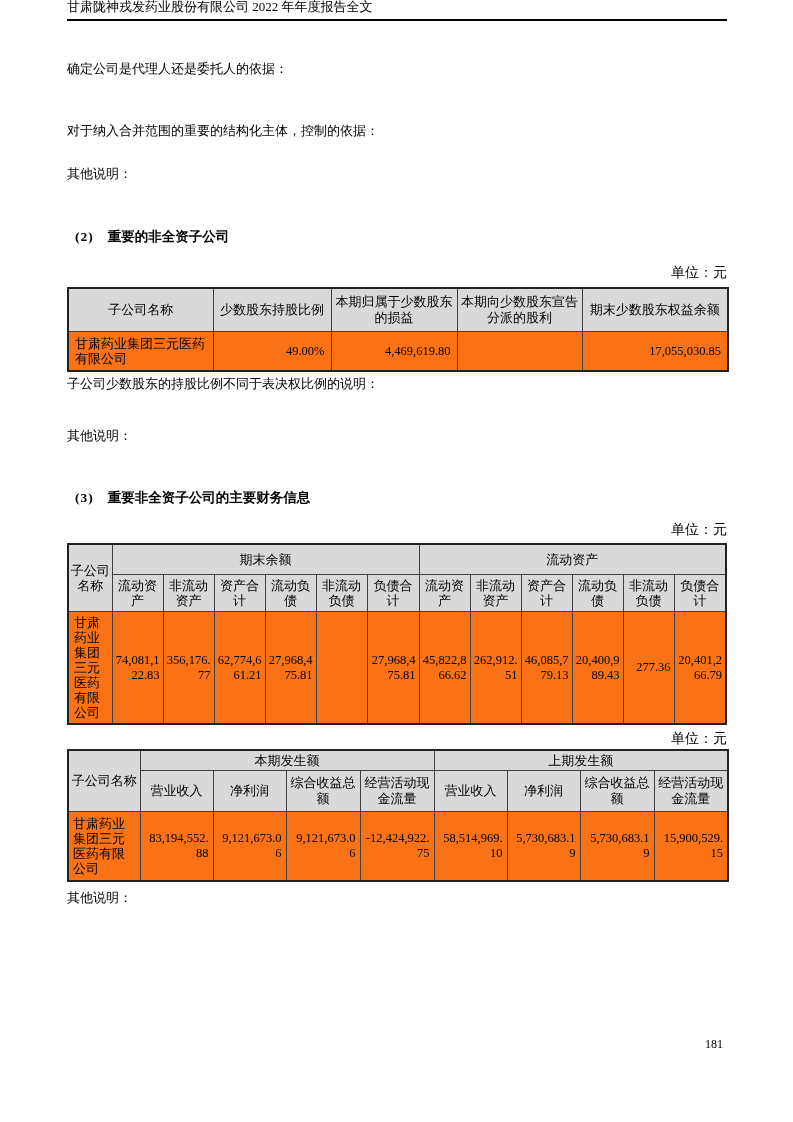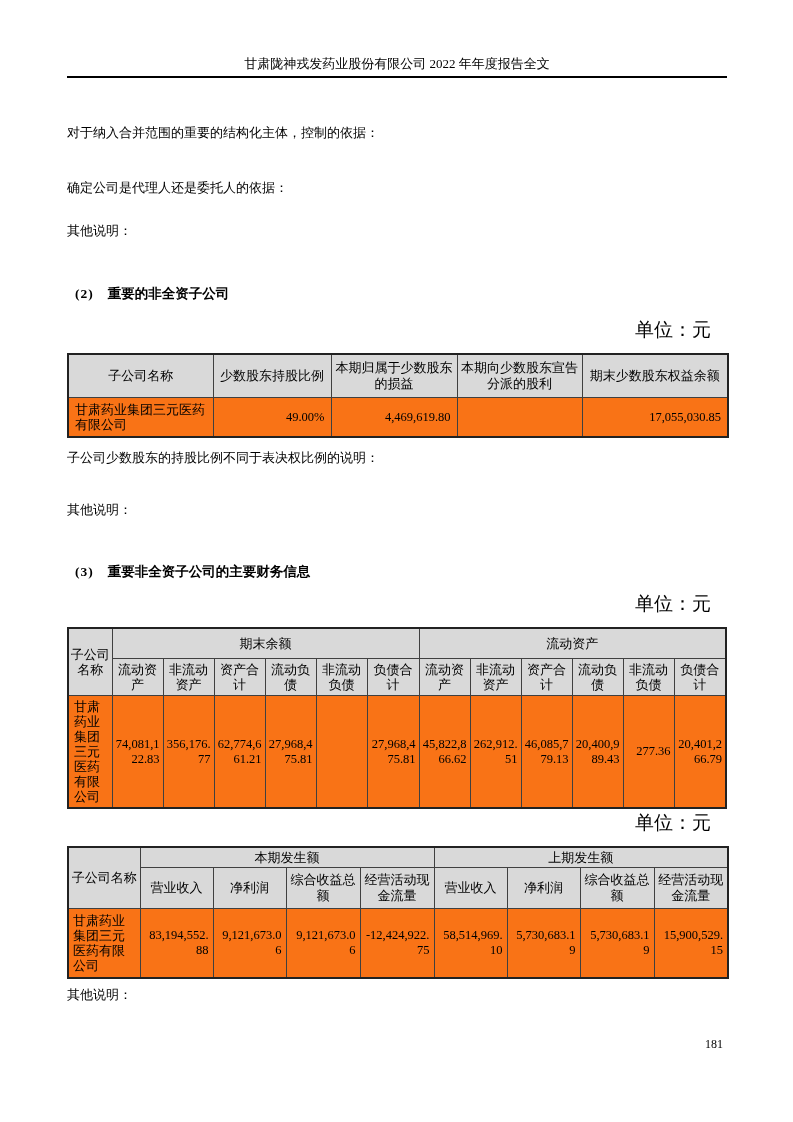--- a/index.html
+++ b/index.html
@@ -8,41 +8,40 @@
     width:793px; height:1122px;
     margin:0 auto;
     background:#ffffff;
     font-family:"Liberation Serif","DejaVu Serif",serif;
     color:#000;
     overflow:hidden;
   }
   .content { padding:0 66px 0 67px; }
 
   .report-header {
-    padding-top:57px;
     padding-bottom:5px;
-    text-align:center;
+    text-align:left;
     font-size:13px;
     line-height:14px;
     border-bottom:2.5px solid #000;
   }
 
   .body-text { font-size:13px; line-height:15px; margin:0; }
   .mt-para1 { margin-top:47px; }
   .mt-para2 { margin-top:40px; }
   .mt-para3 { margin-top:28px; }
 
   .section-heading {
     font-size:13.5px; font-weight:bold; margin:8px; line-height:16px;
   }
   .section-heading .sec-label { margin-right:14px; letter-spacing:1px; }
   .mt-h2 { margin-top:48px; }
   .mt-h3 { margin-top:47px; }
 
-  .unit-label { text-align:right; font-size:19px; line-height:14px; margin:16px; }
+  .unit-label { text-align:right; font-size:14px; line-height:14px; margin:0; }
   .mt-unit1 { margin-top:21px; }
   .mt-unit2 { margin-top:17px; }
   .mt-unit3 { margin-top:7px; }
 
   table {
     border-collapse:collapse;
     width:660px;
     table-layout:fixed;
     border:2px solid #222;
   }
@@ -70,42 +69,42 @@
   .t2 th.group-th { padding:7px 1px; line-height:15px; }
   .t2 th { padding:3px 1px; line-height:15px; }
   .t2 td { padding:3px 3px; line-height:15px; }
   .t2 td.name-cell { padding:3px 5px; }
 
   .mt-table3 { margin-top:3px; }
   .t3 th.group-th { padding:2px 1px; line-height:15px; }
   .t3 th { padding:4px 1px; line-height:16px; }
   .t3 td { padding:4px 4px; line-height:15px; }
 
-  .mt-note1 { margin-top:12px; }
+  .mt-note1 { margin-top:4px; }
   .mt-note2 { margin-top:37px; }
   .mt-note3 { margin-top:8px; }
 
   .page-number {
     position:absolute;
     right:70px; top:1037px;
     font-size:12px;
   }
 </style>
 </head>
 <body>
 
 <div class="page">
   <div class="content">
 
     <div class="report-header">
       <span>甘肃陇神戎发药业股份有限公司 2022 年年度报告全文</span>
     </div>
 
+    <p class="body-text mt-para2">确定公司是代理人还是委托人的依据：</p>
     <p class="body-text mt-para1">对于纳入合并范围的重要的结构化主体，控制的依据：</p>
-    <p class="body-text mt-para2">确定公司是代理人还是委托人的依据：</p>
     <p class="body-text mt-para3">其他说明：</p>
 
     <h4 class="section-heading mt-h2">
       <span class="sec-label">(2)</span><span>重要的非全资子公司</span>
     </h4>
 
     <p class="unit-label mt-unit1">单位：元</p>
 
     <table class="t1 mt-table1">
       <colgroup>

